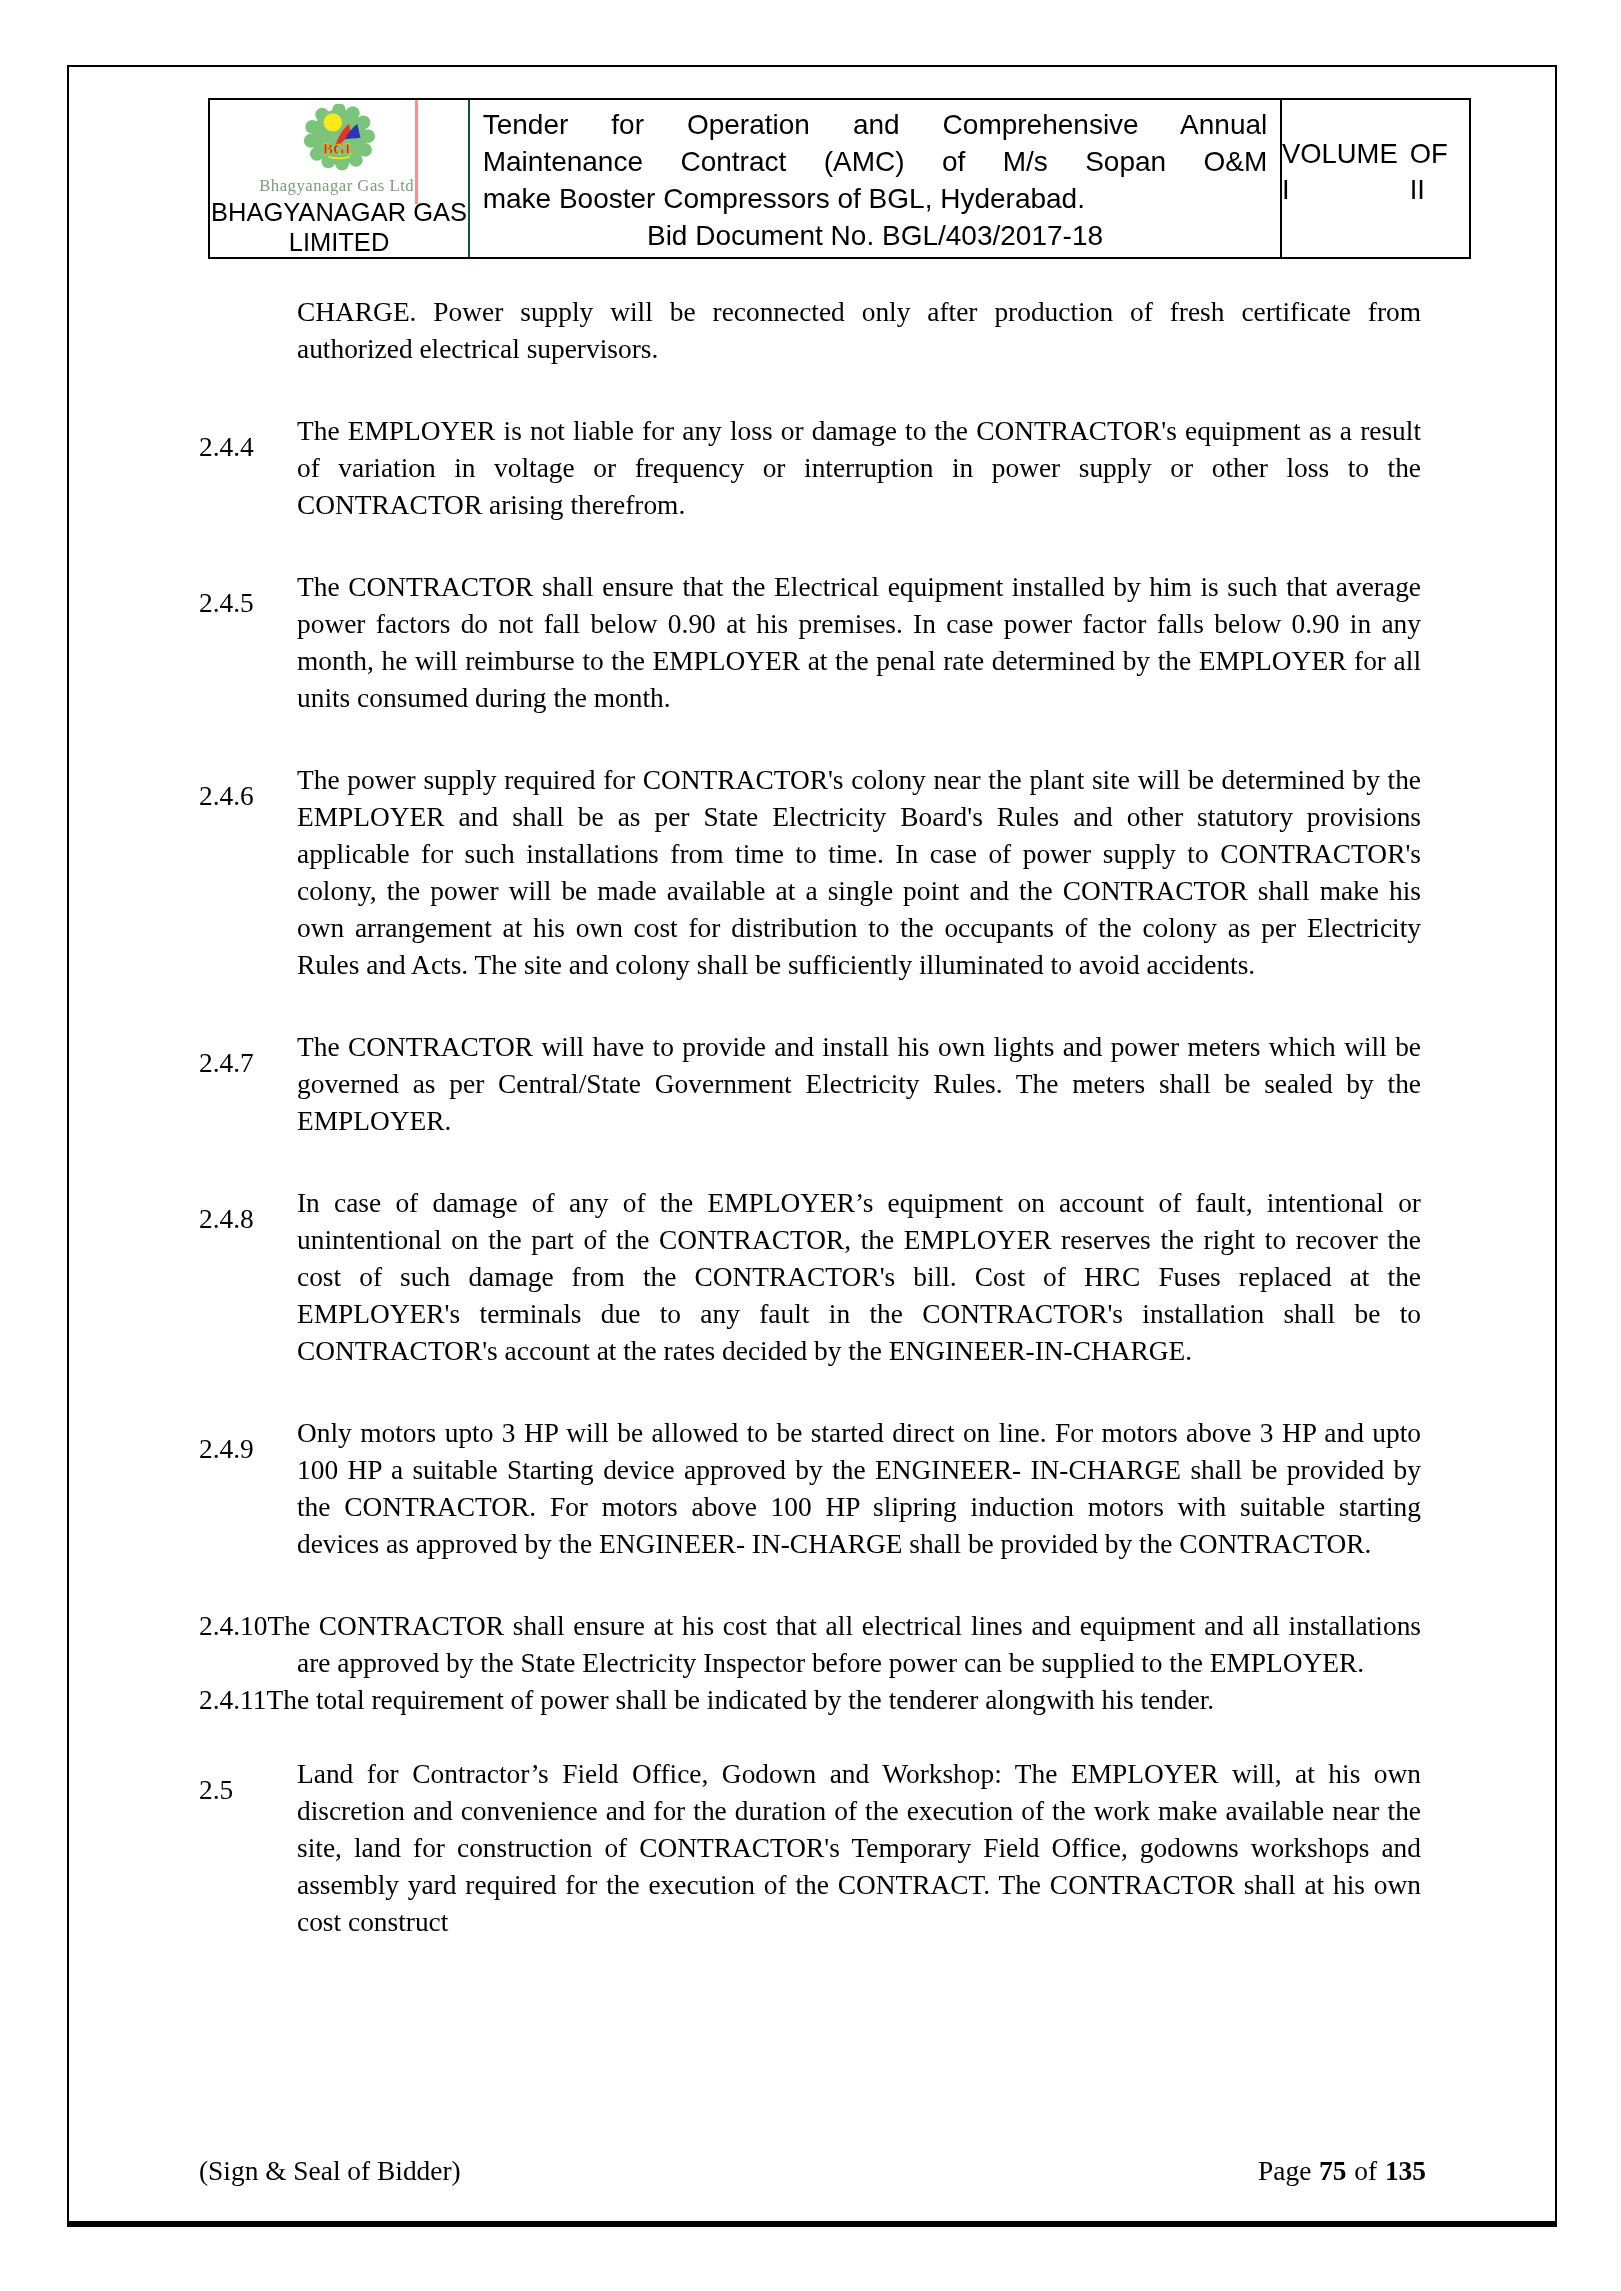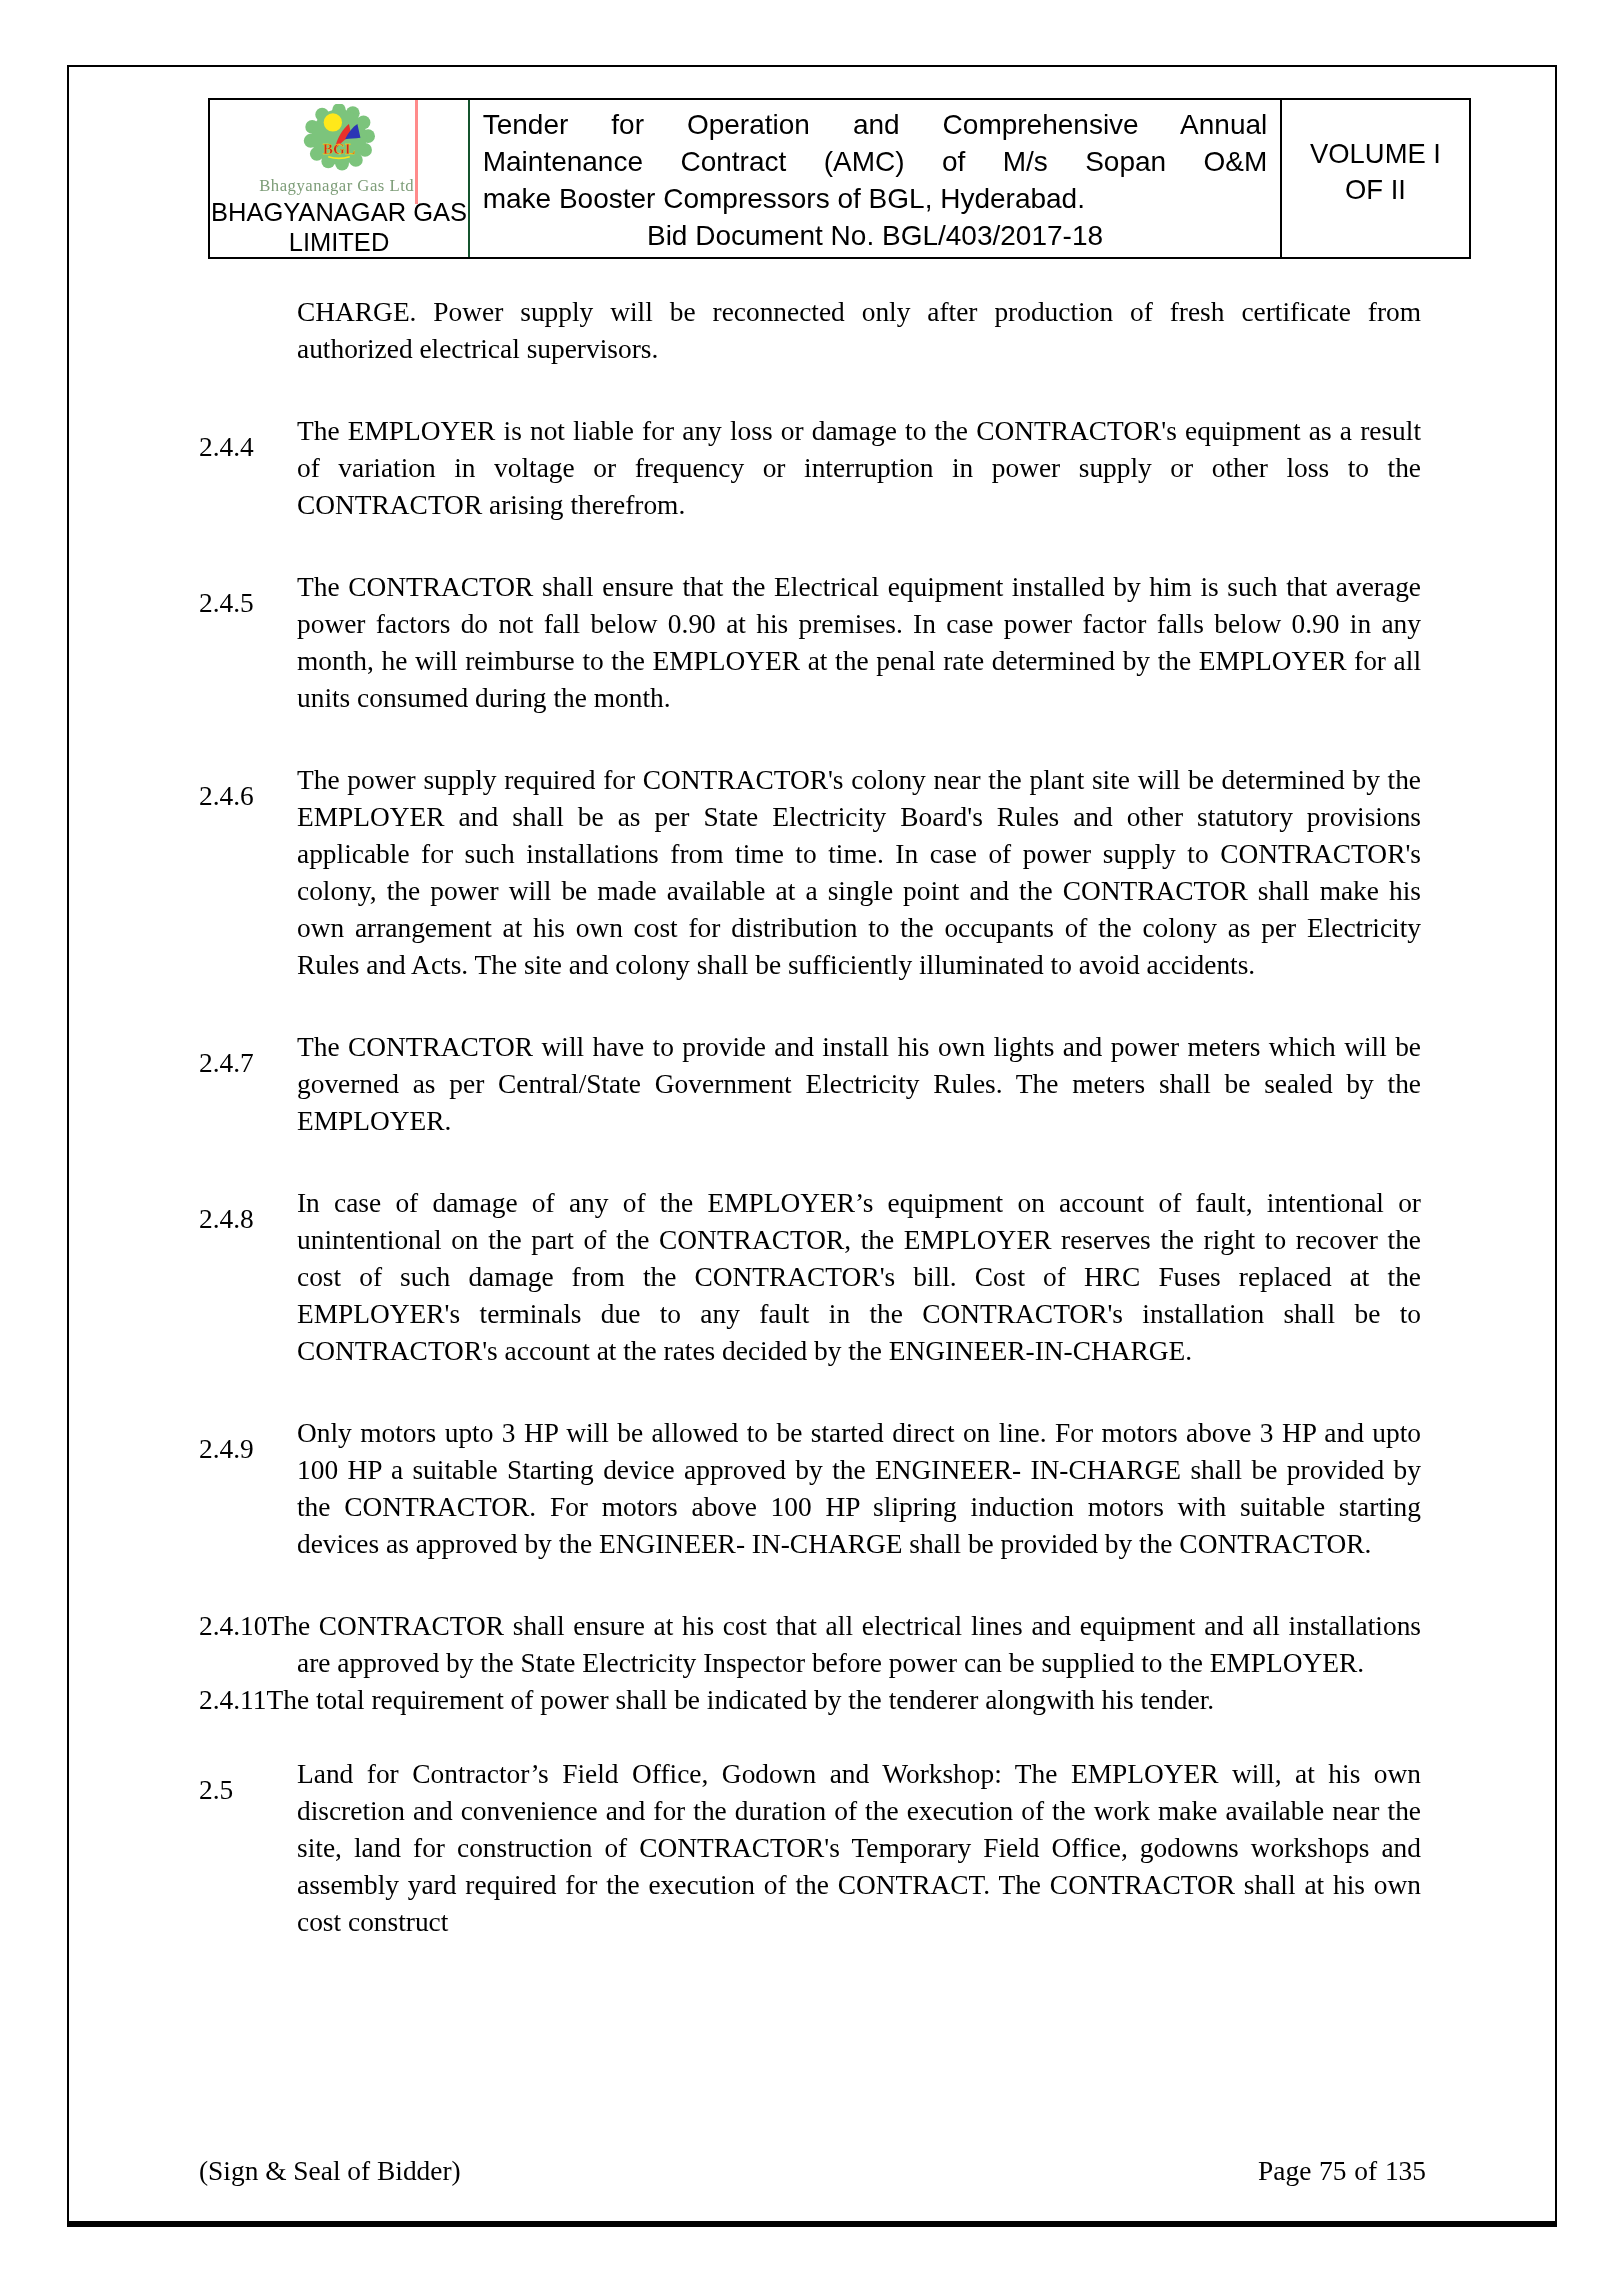--- a/index.html
+++ b/index.html
@@ -60,21 +60,21 @@
     border-right: 2px solid #000;
     padding: 5.9px 12.7px 0 12.7px;
     display: flex; flex-direction: column;
     font-size: 28px; line-height: 37px;
   }
   .t-justify { text-align: justify; text-align-last: justify; }
   .t-left   { text-align: left; }
   .t-center { text-align: center; }
   .cell-volume {
     flex: 1; height: 100%;
-    display: flex; flex-direction: column;
+    display: flex; flex-direction: row;
     align-items: center; justify-content: center;
     font-size: 27.4px; line-height: 36px;
     padding-bottom: 13.7px;
   }
   
   .body-text {
     position: absolute;
     left: 199px; top: 294px;
     width: 1222px;
     font-size: 27.4px; line-height: 37px;
@@ -89,21 +89,21 @@
   .para.last { margin-bottom: 0; }
   
   .footer {
     position: absolute;
     left: 199px; top: 2156px;
     width: 1227px;
     display: flex; justify-content: space-between; align-items: flex-start;
     font-size: 27.4px;
   }
   .page-num-group span { display: inline-block; }
-  .page-num-group .b { font-weight: normal; }
+  .page-num-group .b { font-weight: bold; }
   .page-num-group .sp { margin-right: 7.8px; }
 </style>
 </head>
 <body>
 
 <div class="page">
 
   <div class="frame"></div>
 
   <div class="header-table">

